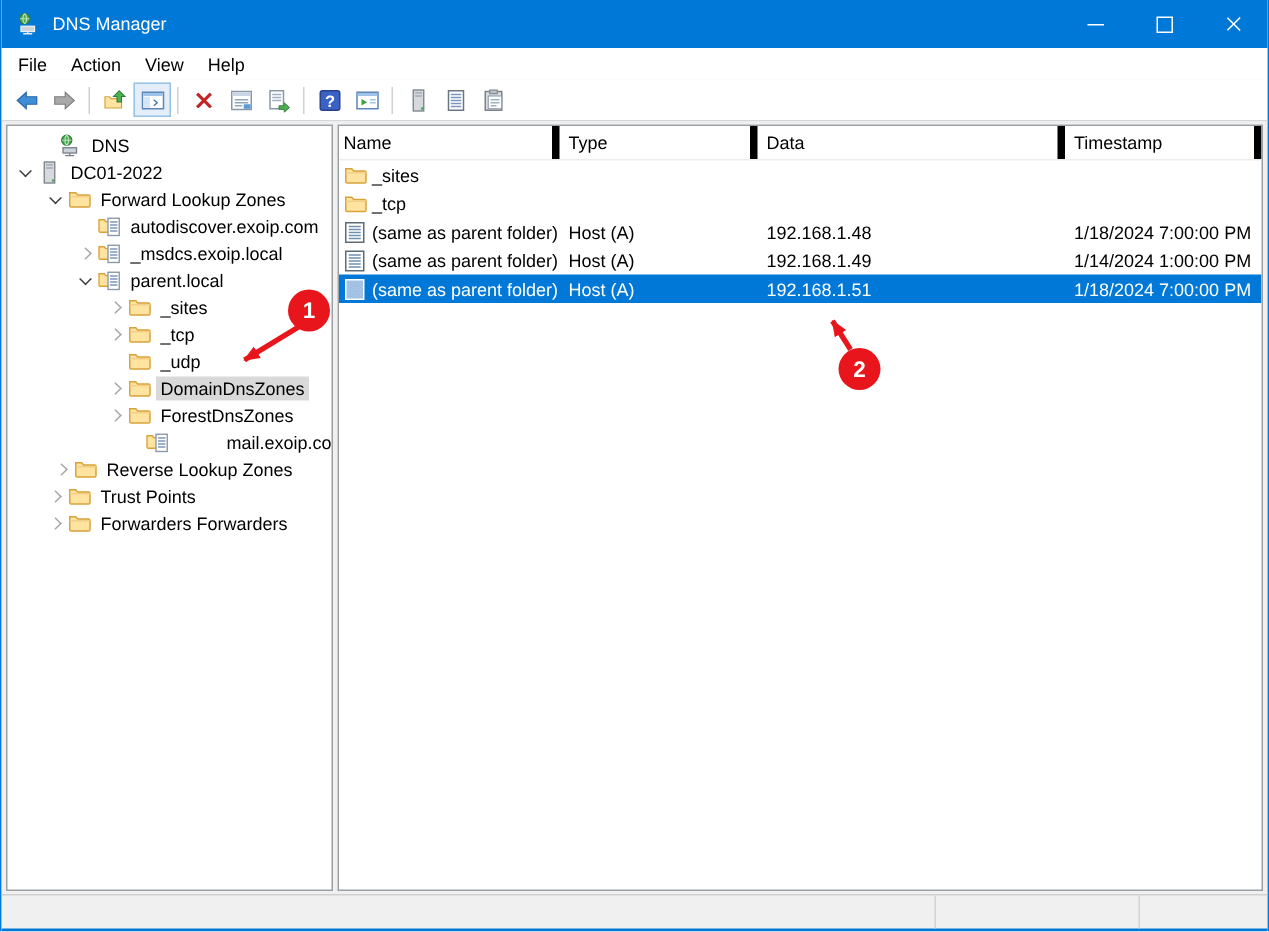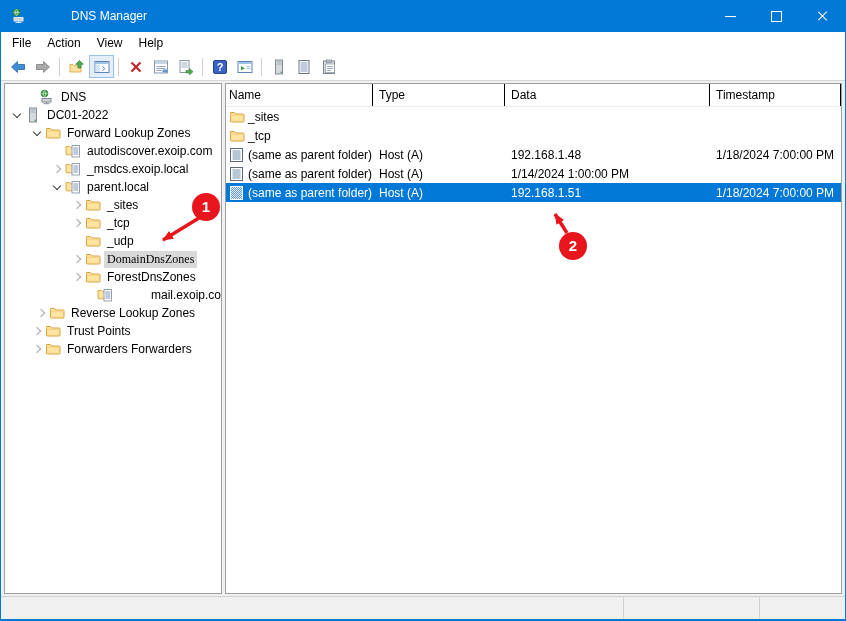--- a/index.html
+++ b/index.html
@@ -1,20 +1,20 @@
 <!DOCTYPE html>
 <html><head>
 <meta charset="utf-8">
 <style>
   html,body{margin:0;padding:0;background:#fff;}
   body{font-family:"Liberation Sans",sans-serif;font-size:12px;color:#000;}
   .window{position:relative;width:846px;height:621px;box-sizing:border-box;overflow:hidden;
           background:#f0f0f0;border-left:1px solid #0078d7;border-right:1px solid #0078d7;}
   
-  .titlebar{height:32px;background:#0078d7;display:flex;align-items:center;color:#fff;gap:36px;}
+  .titlebar{height:32px;background:#0078d7;display:flex;align-items:center;color:#fff;}
   .titlebar .app-ico{margin:0 8px 0 10px;display:flex;align-items:center;}
   .title-text{font-size:12px;}
   .win-btns{margin-left:auto;display:flex;height:100%;}
   .win-btn{width:46px;height:100%;display:flex;align-items:center;justify-content:center;
            background:transparent;border:none;padding:0;cursor:default;}
   .min-glyph{display:block;width:11px;height:1px;background:#fff;}
   .max-glyph{display:block;width:9px;height:9px;border:1px solid #fff;background:transparent;}
   .x-glyph{position:relative;display:block;width:12px;height:12px;}
   .x-glyph::before,.x-glyph::after{content:"";position:absolute;left:5.5px;top:0;width:1.2px;height:12px;background:#fff;}
   .x-glyph::before{transform:rotate(45deg);} .x-glyph::after{transform:rotate(-45deg);}
@@ -38,21 +38,21 @@
   .chev{width:16px;flex:0 0 16px;display:flex;align-items:center;justify-content:center;}
   .chev.exp::before{content:"";width:5px;height:5px;border-right:1.5px solid #3c3c3c;border-bottom:1.5px solid #3c3c3c;
                     transform:rotate(45deg);margin-top:-2px;}
   .chev.col::before{content:"";width:5px;height:5px;border-right:1.5px solid #a6a6a6;border-bottom:1.5px solid #a6a6a6;
                     transform:rotate(-45deg);}
   .t-ico{width:19px;flex:0 0 19px;display:flex;align-items:center;}
   .t-label{padding:1px 3px;}
   .t-label.sel{background:#d9d9d9;}
   
   .list-header{display:flex;flex:0 0 22px;height:22px;align-items:center;border-bottom:1px solid #ececec;}
-  .hcell{box-sizing:border-box;height:100%;display:flex;align-items:center;padding-left:6px;border-right:1px solid #000000;}
+  .hcell{box-sizing:border-box;height:100%;display:flex;align-items:center;padding-left:6px;border-right:5px solid #000000;}
   .list-row{display:flex;height:19px;align-items:center;}
   .list-row.selected{background:#0078d7;color:#fff;}
   .lcell{box-sizing:border-box;padding-left:6px;white-space:nowrap;overflow:hidden;}
   .cell-name{width:147px;flex:0 0 147px;display:flex;align-items:center;gap:3px;padding-left:3px;}
   .cell-type{width:132px;flex:0 0 132px;}
   .cell-data{width:205px;flex:0 0 205px;}
   .cell-ts{flex:1;}
   
   .statusbar{height:22px;background:#f0f0f0;display:flex;border-top:1px solid #d0d0d0;}
   .sb-main{flex:1;}
@@ -339,21 +339,21 @@
         <div class="tree-row" style="padding-left: 64px;">
           <span class="chev "></span>
           <span class="t-ico">
             <svg viewBox="0 0 16 16" width="16" height="16">
               <path d="M1.5 3.5h4l1.3 1.5H14a1 1 0 0 1 1 1V12a1 1 0 0 1-1 1H2.5a1 1 0 0 1-1-1V4.5z" fill="#ffe3a1" stroke="#d9a23a"></path>
               <path d="M1.5 6.2h13.5" stroke="#f3cf86" fill="none"></path>
             </svg>
           </span>
           <span class="t-label">_udp</span>
         </div>
-        <div class="tree-row" style="padding-left: 64px; font-family: Liberation Serif, serif;">
+        <div class="tree-row" style="padding-left: 64px;">
           <span class="chev col"></span>
           <span class="t-ico">
             <svg viewBox="0 0 16 16" width="16" height="16">
               <path d="M1.5 3.5h4l1.3 1.5H14a1 1 0 0 1 1 1V12a1 1 0 0 1-1 1H2.5a1 1 0 0 1-1-1V4.5z" fill="#ffe3a1" stroke="#d9a23a"></path>
               <path d="M1.5 6.2h13.5" stroke="#f3cf86" fill="none"></path>
             </svg>
           </span>
           <span class="t-label sel">DomainDnsZones</span>
         </div>
         <div class="tree-row" style="padding-left: 64px;">
@@ -479,20 +479,21 @@
                     <path d="M3.5 6h8"></path>
                     <path d="M3.5 8h8"></path>
                     <path d="M3.5 10h8"></path>
                     <path d="M3.5 12h8"></path>
                   </g>
                 </svg>
               </span>
               <span>(same as parent folder)</span>
             </div>
             <div class="lcell cell-type">Host (A)</div>
+            <div class="lcell cell-data">192.168.1.49</div>
             <div class="lcell cell-ts">1/14/2024 1:00:00 PM</div>
           </div>
           <div class="list-row selected">
             <div class="lcell cell-name">
               <span style="display: flex; align-items: center;">
                 <svg viewBox="0 0 16 16" width="16" height="16">
                   <defs>
                     <pattern id="hp" width="2" height="2" patternUnits="userSpaceOnUse">
                       <rect width="2" height="2" fill="#6b9bd2"></rect>
                       <rect width="1" height="1" fill="#dce9f7"></rect>

